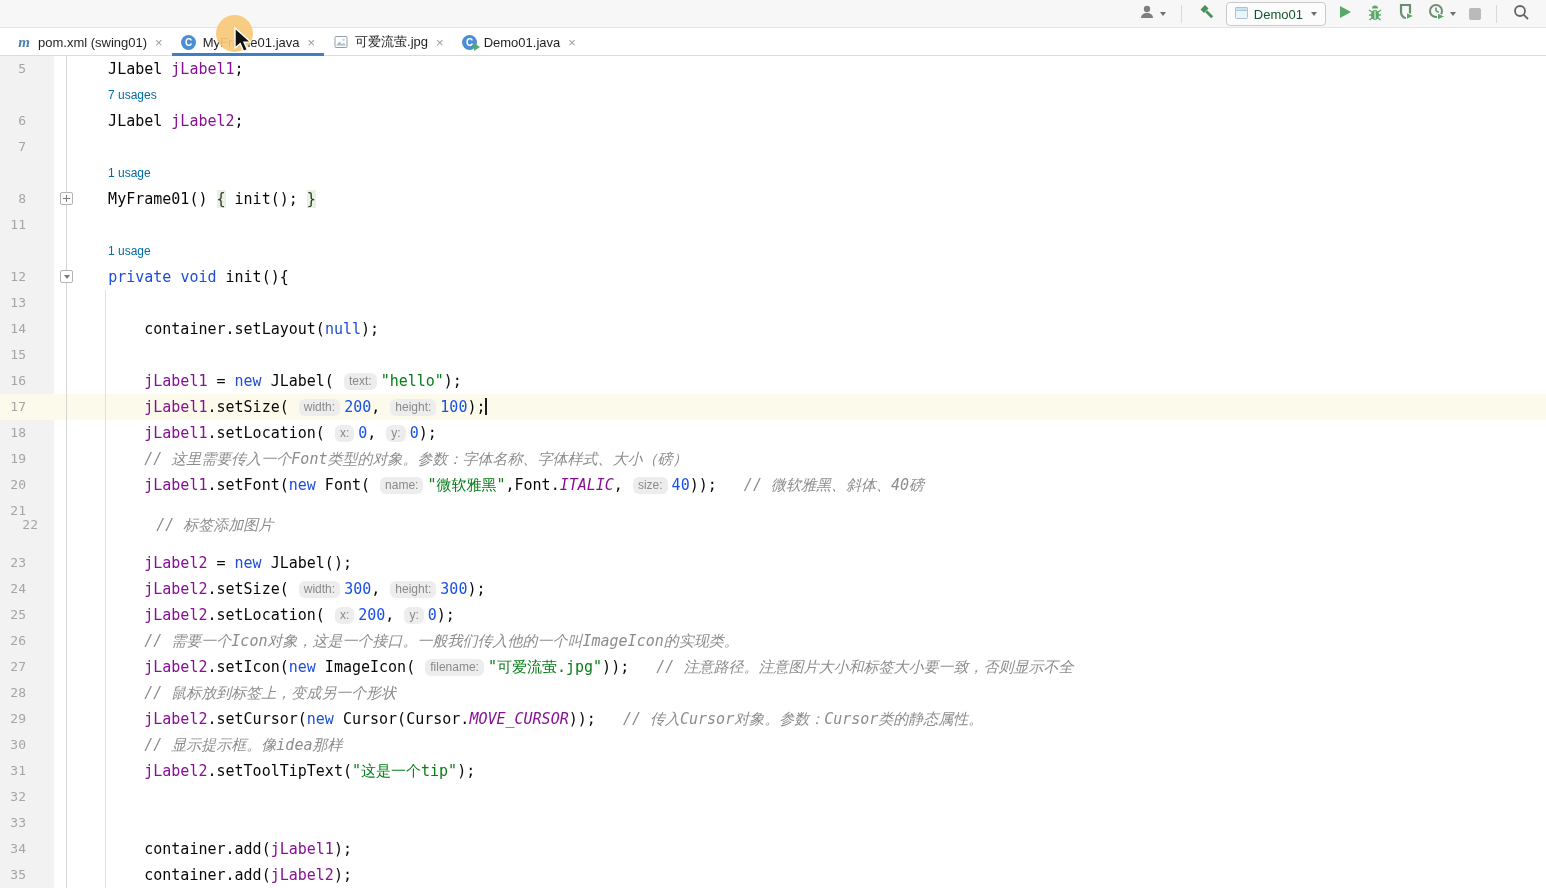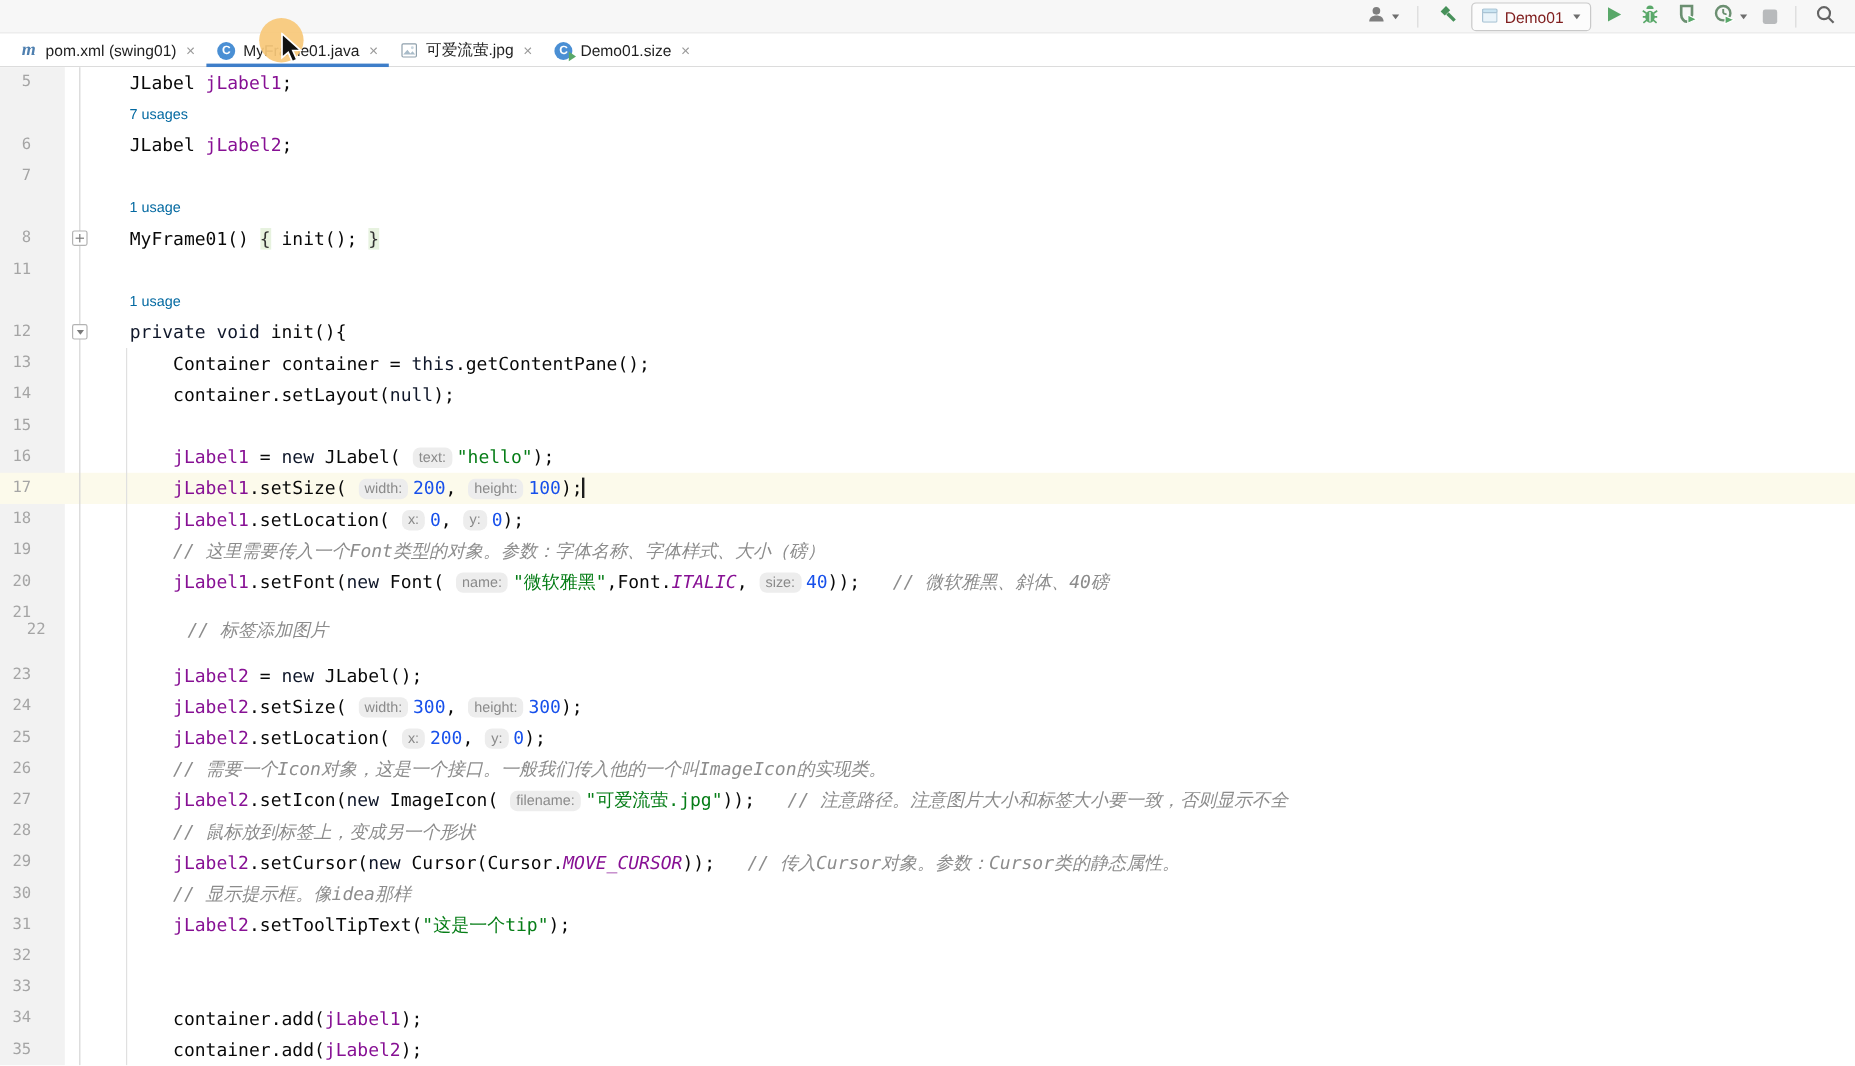--- a/index.html
+++ b/index.html
@@ -8,21 +8,21 @@
 
   
   #toolbar{position:absolute;left:0;top:0;width:1546px;height:28px;background:#F7F7F7;
            box-shadow:inset 0 -1px #E3E3E3;display:flex;align-items:center;justify-content:flex-end;}
   .tb-group{display:flex;align-items:center;gap:9px;padding-right:14px;}
   .tb-btn{display:flex;align-items:center;gap:2px;height:22px;padding:0 2px;}
   .tb-divider{width:1px;height:18px;background:#D9D9D9;margin:0 4px;}
   .caret-down{width:0;height:0;border-left:3.5px solid transparent;border-right:3.5px solid transparent;
               border-top:4px solid #6E6E6E;margin-left:2px;}
   #run-combo{display:flex;align-items:center;gap:6px;height:22px;padding:0 8px;border:1px solid #C9C9C9;
-             border-radius:4px;background:#FCFCFC;font-size:13px;color:#7f1d1d;}
+             border-radius:4px;background:#FCFCFC;font-size:13px;color:#14532d;}
   .stop-square{width:12px;height:12px;background:#B8BABC;border-radius:2px;}
 
   
   #tabbar{position:absolute;left:0;top:28px;width:1546px;height:28px;background:#FFFFFF;
           box-shadow:inset 0 -1px #DCDCDC;display:flex;align-items:stretch;padding-left:7px;box-sizing:border-box;}
   .tab{display:inline-flex;align-items:center;gap:6px;height:28px;padding:0 9px;position:relative;
        font-size:13px;color:#1f1f1f;white-space:nowrap;}
   .tab.selected::after{content:"";position:absolute;left:0;right:0;bottom:0;height:3px;background:#3E7EC9;}
   .tab .close{color:#9A9A9A;font-size:13px;margin-left:2px;}
   .tab-icon{display:inline-flex;width:16px;height:16px;align-items:center;justify-content:center;}
@@ -38,21 +38,21 @@
   #gutter-sep{position:absolute;left:66px;top:0;width:1px;height:832px;background:#D5D5D5;}
   #indent-guide{position:absolute;left:105px;top:234px;width:1px;bottom:0;background:#E0E0E0;}
   .editor-row{position:absolute;left:0;right:0;height:26px;}
   .editor-row.current{background:#FCFAEB;}
   .lnum{position:absolute;left:0;width:26px;text-align:right;
         font:13px/26px "DejaVu Sans Mono",monospace;color:#A5A5A5;}
   .codeline{position:absolute;left:72px;top:0;white-space:pre;
             font:15px/26px "DejaVu Sans Mono",monospace;color:#080808;}
   .usages{position:absolute;left:108px;font:12px/26px "Liberation Sans",sans-serif;color:#0369a1;}
   .tk-pln{color:#080808;}
-  .tk-kw{color:#0f172a;}
+  .tk-kw{color:#1d4ed8;}
   .tk-fld{color:#871094;}
   .tk-str{color:#067D17;}
   .tk-num2{color:#1750EB;}
   .tk-cmt{color:#8C8C8C;font-style:italic;}
   .tk-const{color:#871094;font-style:italic;}
   .tk-fold{background:#E7F2DF;color:#333;}
   .tk-hint{display:inline-block;background:#EDEDED;color:#8A8A8A;border-radius:6px;
            font:12px/17px "Liberation Sans",sans-serif;padding:0 5px;margin:0 4px 0 1px;vertical-align:1px;text-align:center;}
   .caret-bar{display:inline-block;width:2px;height:17px;background:#1c1c1c;vertical-align:-3px;}
   .fold-marker{position:absolute;left:60px;top:6px;width:13px;height:13px;background:#fff;
@@ -184,21 +184,21 @@
           </svg>
         </span>
         <span>可爱流萤.jpg</span>
         <span class="close">×</span>
       </div>
       <div class="tab">
         <span class="tab-icon" style="position: relative;">
           <span class="cls-circle">C</span>
           <span class="run-overlay"></span>
         </span>
-        <span>Demo01.size</span>
+        <span>Demo01.java</span>
         <span class="close">×</span>
       </div>
     </div>
 
   <div id="editor">
     <div id="gutter-bg"></div>
     <div id="rows">
         <div class="editor-row" style="top: 0px;">
           <span class="lnum">5</span>
           <span class="codeline"><span class="tk-pln">    JLabel </span><span class="tk-fld">jLabel1</span><span class="tk-pln">;</span></span>
@@ -234,21 +234,20 @@
         </div>
         <div class="editor-row" style="top: 208px;">
           <span class="lnum">12</span>
           <span class="fold-marker">
             <span class="fold-chevron"></span>
           </span>
           <span class="codeline"><span class="tk-pln">    </span><span class="tk-kw">private</span><span class="tk-pln"> </span><span class="tk-kw">void</span><span class="tk-pln"> init(){</span></span>
         </div>
         <div class="editor-row" style="top: 234px;">
           <span class="lnum">13</span>
-          <span class="codeline"><span class="tk-pln">        Container container = </span><span class="tk-kw">this</span><span class="tk-pln">.getContentPane();</span></span>
         </div>
         <div class="editor-row" style="top: 260px;">
           <span class="lnum">14</span>
           <span class="codeline"><span class="tk-pln">        container.setLayout(</span><span class="tk-kw">null</span><span class="tk-pln">);</span></span>
         </div>
         <div class="editor-row" style="top: 286px;">
           <span class="lnum">15</span>
           <span class="codeline"></span>
         </div>
         <div class="editor-row" style="top: 312px;">

